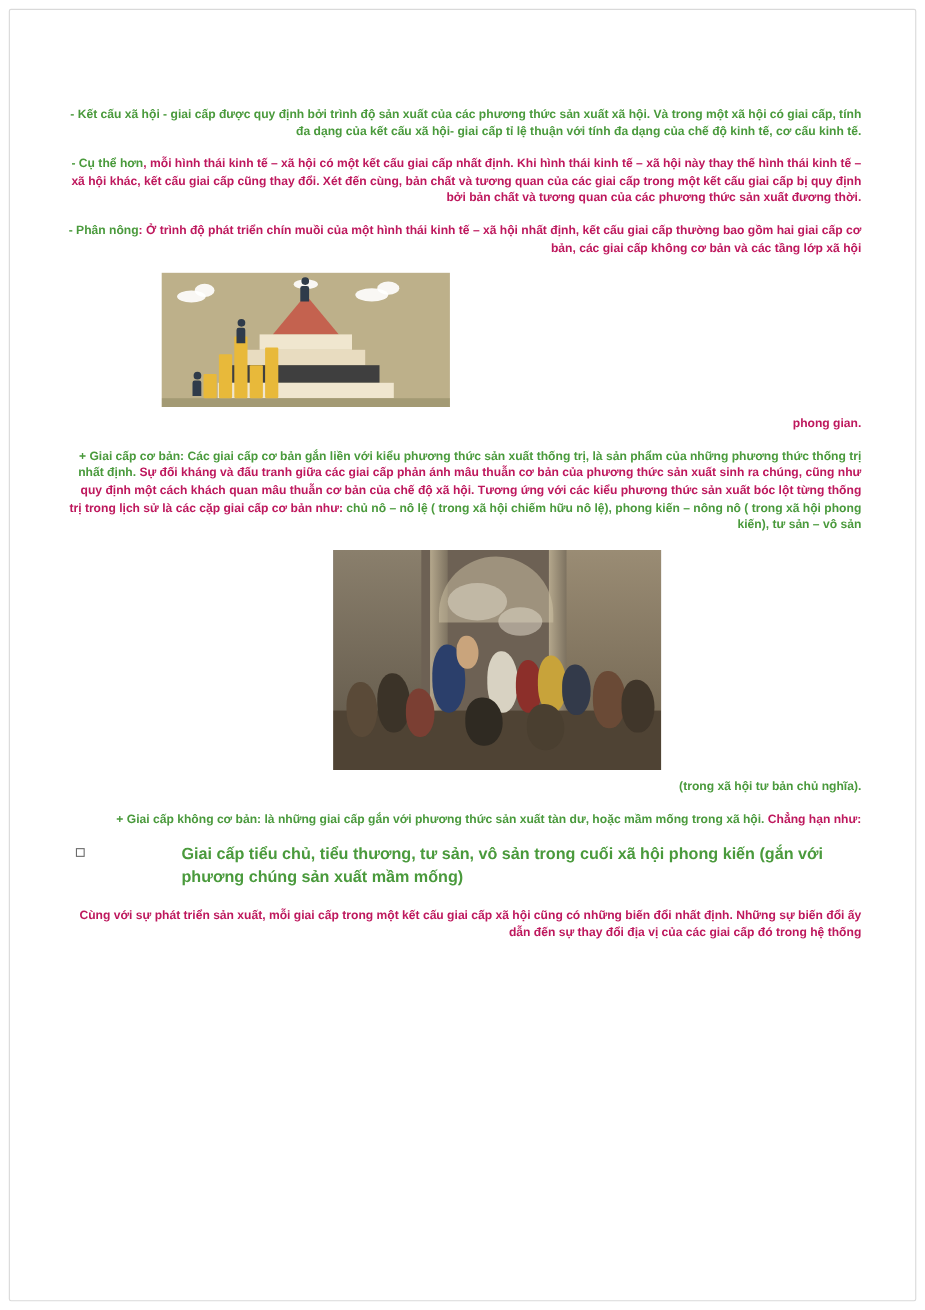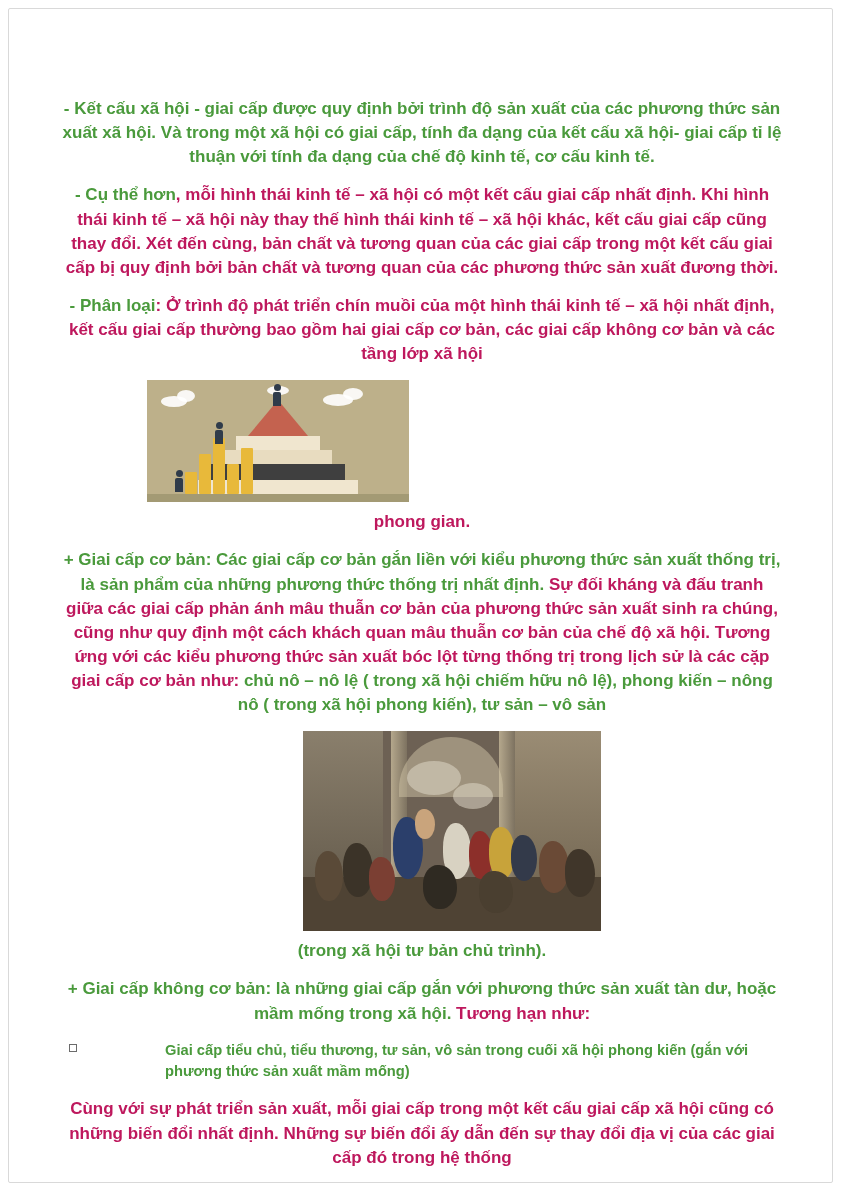--- a/index.html
+++ b/index.html
@@ -26,24 +26,24 @@
     border-radius: 2px;
   }
   .content {
     position: absolute;
     left: 52px;
     top: 88px;
     width: 722px;
   }
   p {
     margin: 0 0 14px 0;
-    font-size: 17px;
+    font-size: 11px;
     line-height: 1.42;
     color: #3a3a3a;
-    text-align: center;
+    text-align: right;
   }
   .green {
     color: #4a9a3c;
     font-weight: bold;
   }
   .dark {
     color: #be185d;
     font-weight: bold;
   }
   
@@ -160,21 +160,21 @@
 
     <p>
       <span class="green">- Kết cấu xã hội - giai cấp được quy định bởi trình độ sản xuất của các phương thức sản xuất xã hội. Và trong một xã hội có giai cấp, tính đa dạng của kết cấu xã hội- giai cấp tỉ lệ thuận với tính đa dạng của chế độ kinh tế, cơ cấu kinh tế.</span>
     </p>
 
     <p>
       <span class="green">- Cụ thể hơn</span><span class="dark">, mỗi hình thái kinh tế – xã hội có một kết cấu giai cấp nhất định. Khi hình thái kinh tế – xã hội này thay thế hình thái kinh tế – xã hội khác, kết cấu giai cấp cũng thay đổi. Xét đến cùng, bản chất và tương quan của các giai cấp trong một kết cấu giai cấp bị quy định bởi bản chất và tương quan của các phương thức sản xuất đương thời.</span>
     </p>
 
     <p>
-      <span class="green">- Phân loại</span><span class="dark">: Ở trình độ phát triển chín muồi của một hình thái kinh tế – xã hội nhất định, kết cấu giai cấp thường bao gồm hai giai cấp cơ bản, các giai cấp không cơ bản và các tầng lớp xã hội</span>
+      <span class="green">- Phân nông</span><span class="dark">: Ở trình độ phát triển chín muồi của một hình thái kinh tế – xã hội nhất định, kết cấu giai cấp thường bao gồm hai giai cấp cơ bản, các giai cấp không cơ bản và các tầng lớp xã hội</span>
     </p>
 
     <div class="img1-wrap">
       <div class="img1">
         <div class="sky-cloud" style="left:14px; top:16px; width:26px; height:11px;"></div>
         <div class="sky-cloud" style="left:30px; top:10px; width:18px; height:12px;"></div>
         <div class="sky-cloud" style="left:176px; top:14px; width:30px; height:12px;"></div>
         <div class="sky-cloud" style="left:196px; top:8px; width:20px; height:12px;"></div>
         <div class="sky-cloud" style="left:120px; top:6px; width:22px; height:9px;"></div>
 
@@ -233,31 +233,31 @@
       <div class="p-blob" style="left:40px; top:112px; width:30px; height:54px; background:#3b3328;"></div>
       <div class="p-blob" style="left:12px; top:120px; width:28px; height:50px; background:#5a4a38;"></div>
       <div class="p-blob" style="left:236px; top:110px; width:30px; height:52px; background:#6a4a36;"></div>
       <div class="p-blob" style="left:262px; top:118px; width:30px; height:48px; background:#40362a;"></div>
       <div class="p-blob" style="left:66px; top:126px; width:26px; height:44px; background:#7b3f33;"></div>
       <div class="p-blob" style="left:120px; top:134px; width:34px; height:44px; background:#2f2a22;"></div>
       <div class="p-blob" style="left:176px; top:140px; width:34px; height:42px; background:#4a3f30;"></div>
     </div>
 
     <p style="margin-top:8px;">
-      <span class="green">(trong xã hội tư bản chủ trình).</span>
-    </p>
-
-    <p>
-      <span class="green">+ Giai cấp không cơ bản: là những giai cấp gắn với phương thức sản xuất tàn dư, hoặc mầm mống trong xã hội.</span><span class="dark"> Tương hạn như:</span>
+      <span class="green">(trong xã hội tư bản chủ nghĩa).</span>
+    </p>
+
+    <p>
+      <span class="green">+ Giai cấp không cơ bản: là những giai cấp gắn với phương thức sản xuất tàn dư, hoặc mầm mống trong xã hội.</span><span class="dark"> Chẳng hạn như:</span>
     </p>
 
     <ul class="bullets">
       <li>
         <span class="sq"></span>
-        <span>Giai cấp tiểu chủ, tiểu thương, tư sản, vô sản trong cuối xã hội phong kiến (gắn với phương thức sản xuất mầm mống)</span>
+        <span>Giai cấp tiểu chủ, tiểu thương, tư sản, vô sản trong cuối xã hội phong kiến (gắn với phương chúng sản xuất mầm mống)</span>
       </li>
     </ul>
 
     <p style="margin-top:16px;">
       <span class="dark">Cùng với sự phát triển sản xuất, mỗi giai cấp trong một kết cấu giai cấp xã hội cũng có những biến đổi nhất định. Những sự biến đổi ấy dẫn đến sự thay đổi địa vị của các giai cấp đó trong hệ thống</span>
     </p>
 
   </div>
 </div>
 

